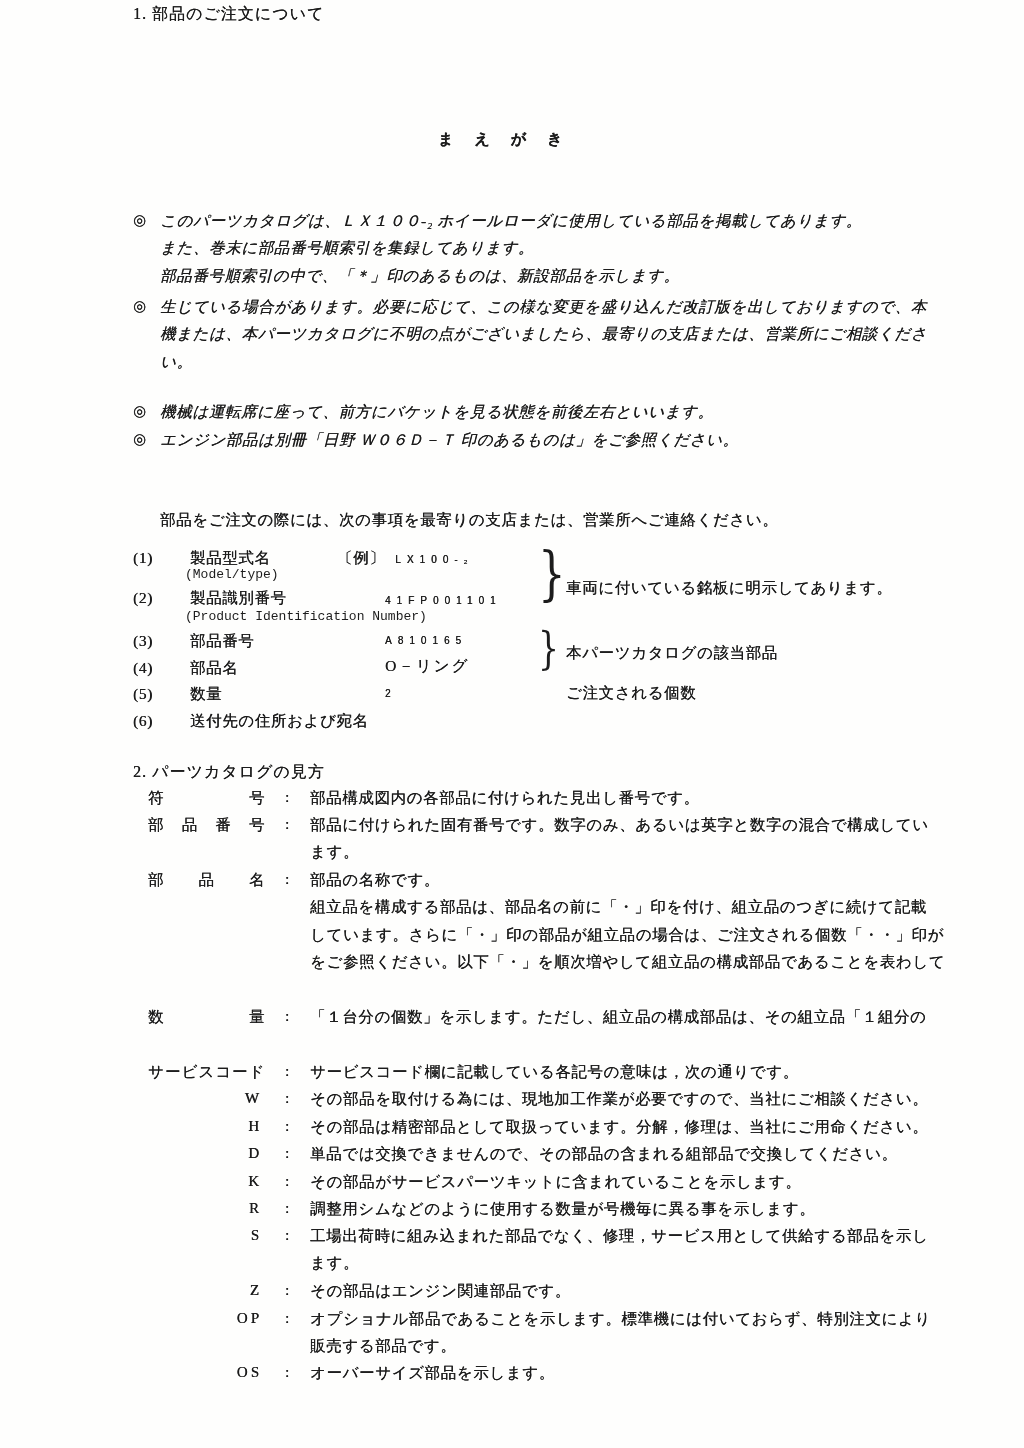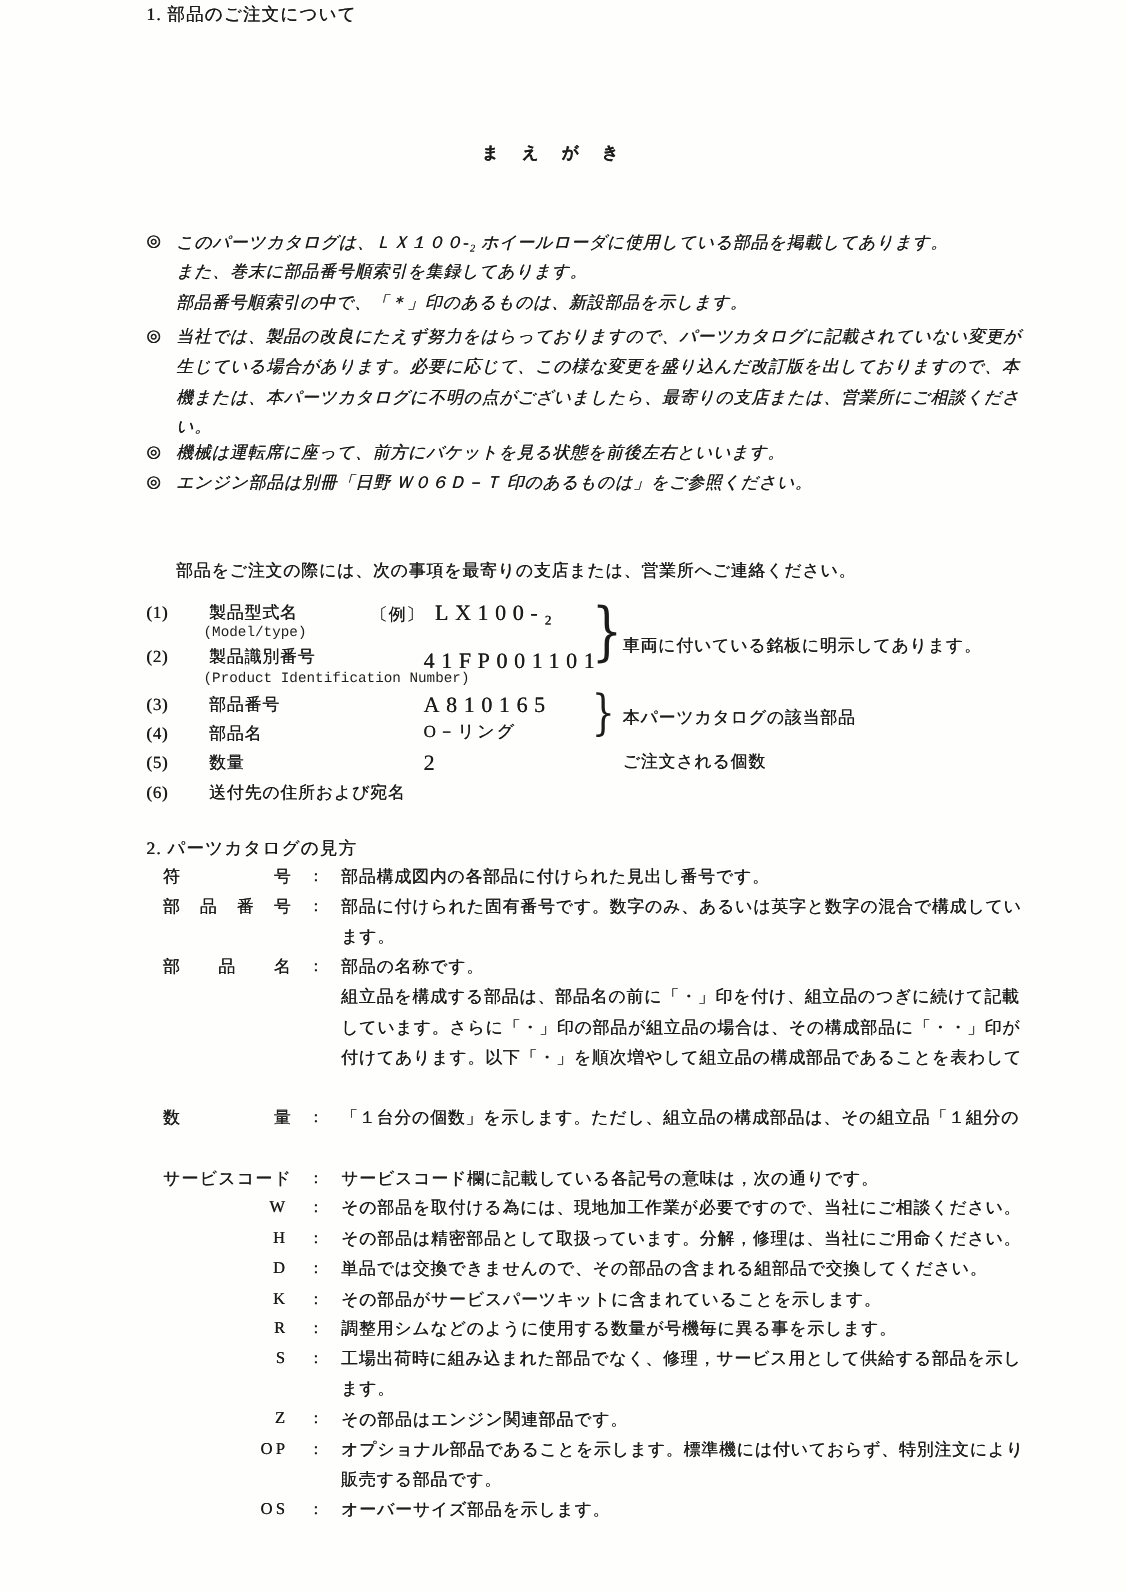--- a/index.html
+++ b/index.html
@@ -28,21 +28,21 @@
   .s1intro{position:absolute;left:160px;line-height:27.4px;white-space:nowrap;}
   .s1no{position:absolute;left:133px;line-height:20px;}
   .s1label{position:absolute;left:190px;line-height:20px;white-space:nowrap;text-align:center;}
   .s1sub{
     position:absolute;left:185px;line-height:18px;
     font-family:"Liberation Mono","DejaVu Sans Mono",monospace;
     font-size:13px;letter-spacing:0;white-space:nowrap;text-shadow:none;
   }
   .s1value{position:absolute;left:385px;line-height:20px;white-space:nowrap;}
   .latin-spaced{
-    font-family:Liberation Serif, serif;font-size:20px;letter-spacing:6px;
+    font-family:Liberation Sans, sans-serif;font-size:10px;letter-spacing:6px;
   }
   .brace{
     position:absolute;left:538px;
     font-family:"DejaVu Serif",serif;font-weight:100;
     line-height:1;text-shadow:none;
     transform:scaleX(0.75);transform-origin:left top;
   }
   .s1note{position:absolute;left:566px;line-height:20px;white-space:nowrap;}
   .s2row{position:absolute;left:0;width:1024px;height:0;}
   .s2term{
@@ -70,21 +70,20 @@
     <div class="blines">
       <span class="line">このパーツカタログは、ＬＸ１００-₂ ホイールローダに使用している部品を掲載してあります。</span>
       <span class="line">また、巻末に部品番号順索引を集録してあります。</span>
       <span class="line">部品番号順索引の中で、「＊」印のあるものは、新設部品を示します。</span>
     </div>
   </div>
 
   <div class="bullet jp" style="top:293px">
     <span class="marker">◎</span>
     <div class="blines">
-      <span class="line">当社では、製品の改良にたえず努力をはらっておりますので、パーツカタログに記載されていない変更が</span>
       <span class="line">生じている場合があります。必要に応じて、この様な変更を盛り込んだ改訂版を出しておりますので、本</span>
       <span class="line">機または、本パーツカタログに不明の点がございましたら、最寄りの支店または、営業所にご相談くださ</span>
       <span class="line">い。</span>
     </div>
   </div>
 
   <div class="bullet jp" style="top:398px">
     <span class="marker">◎</span>
     <div class="blines">
       <span class="line">機械は運転席に座って、前方にバケットを見る状態を前後左右といいます。</span>
@@ -166,22 +165,22 @@
   <div class="s2row" style="top:866px">
     <div class="s2term jp">
         <span>部</span>
         <span>品</span>
         <span>名</span>
       </div>
     <div class="s2colon">:</div>
     <div class="s2text jp">
       <span class="line">部品の名称です。</span>
       <span class="line">組立品を構成する部品は、部品名の前に「・」印を付け、組立品のつぎに続けて記載</span>
-      <span class="line">しています。さらに「・」印の部品が組立品の場合は、その構成部品に「・・」印が</span>
-      <span class="line">付けてあります。以下「・」を順次増やして組立品の構成部品であることを表わして</span>
+      <span class="line">しています。さらに「・」印の部品が組立品の場合は、ご注文される個数「・・」印が</span>
+      <span class="line">をご参照ください。以下「・」を順次増やして組立品の構成部品であることを表わして</span>
     </div>
   </div>
 
   <div class="s2row" style="top:1003px">
     <div class="s2term jp">
         <span>数</span>
         <span>量</span>
       </div>
     <div class="s2colon">:</div>
     <div class="s2text jp">

